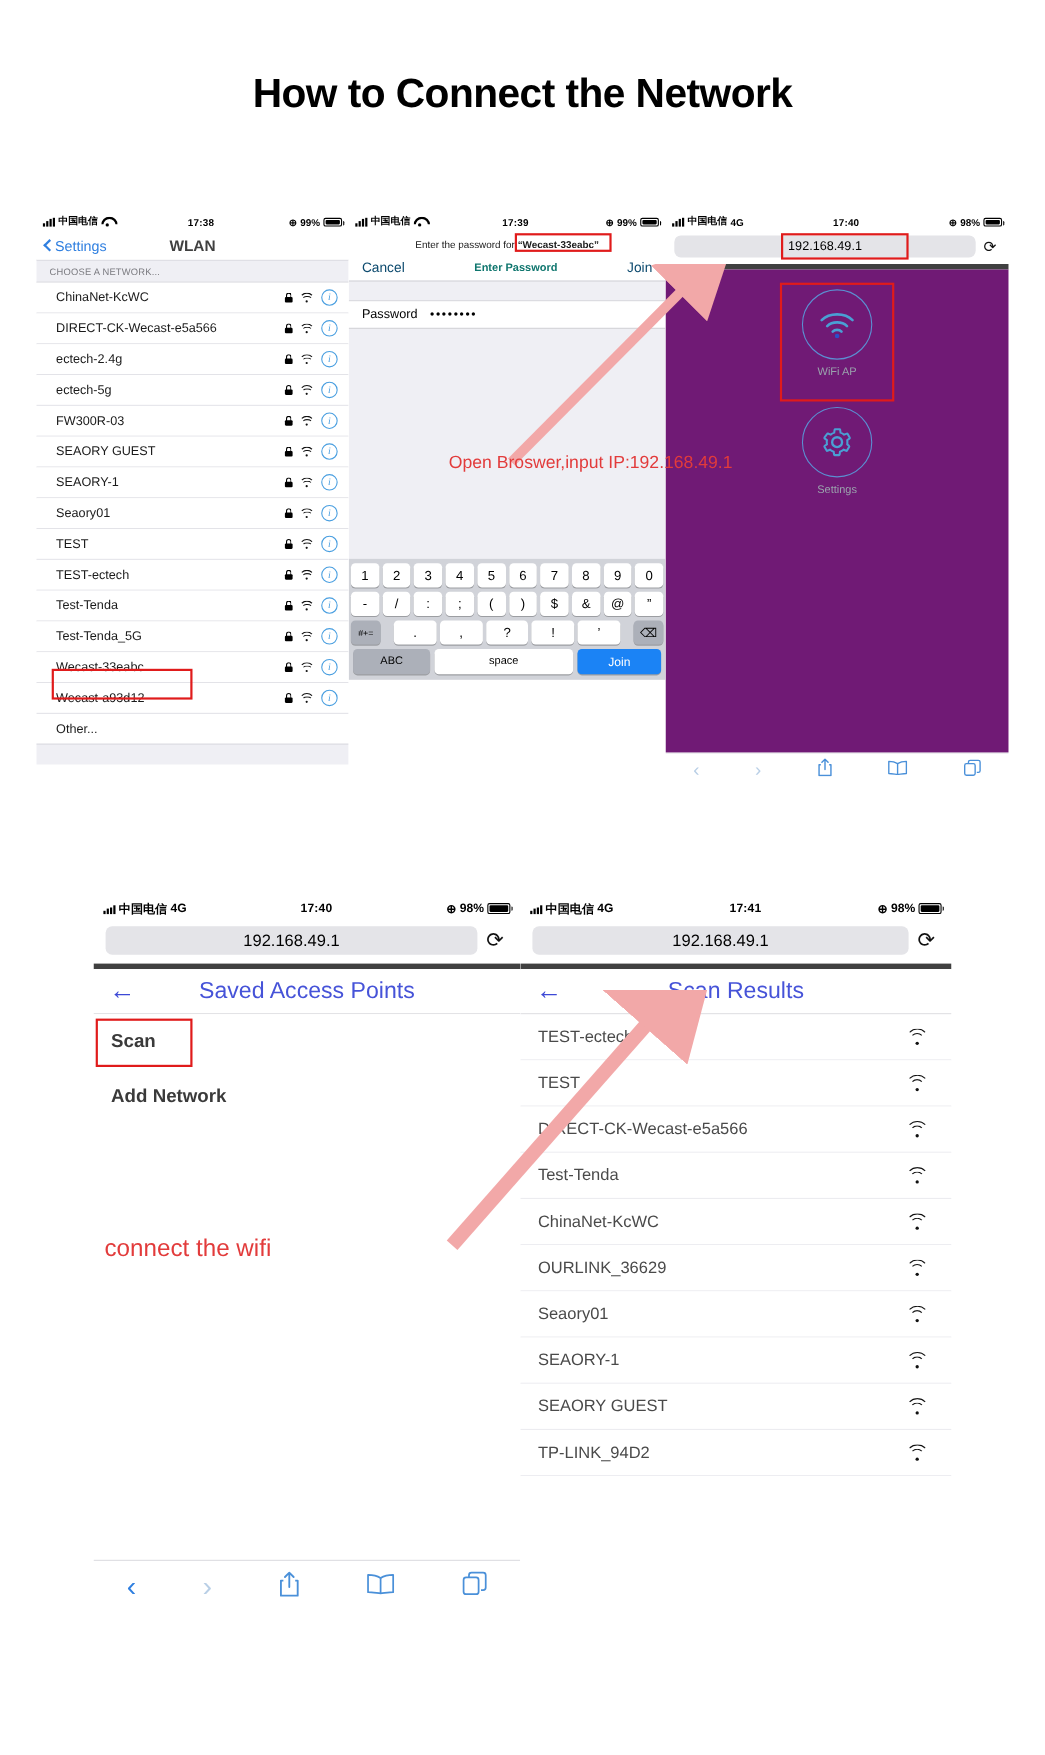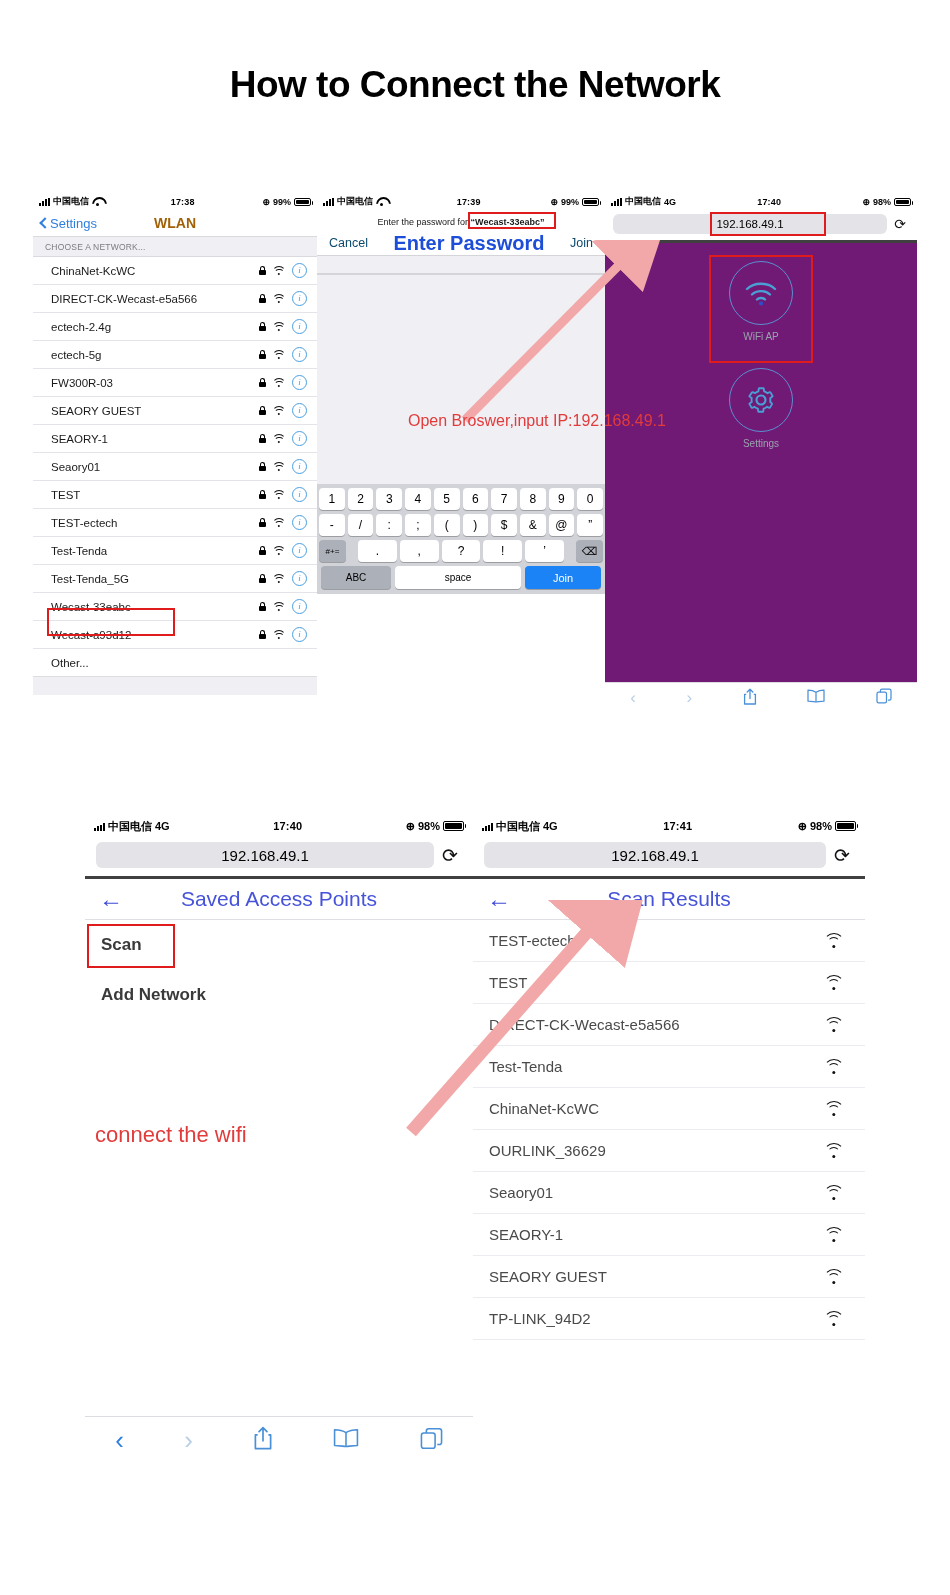--- a/index.html
+++ b/index.html
@@ -90,21 +90,21 @@
     background:#fff; position:relative;
   }
   .nav-back {
     color:#2f7fe0; font-size:13px; display:flex;align-items:center;gap:1px;
   }
   .chev-left {
     display:inline-block;width:6px;height:6px;border-left:2px solid #2f7fe0;border-bottom:2px solid #2f7fe0;
     transform:rotate(45deg);
   }
   .nav-title-wlan {
-    position:absolute;left:0;right:0;text-align:center;font-size:14px;font-weight:700;color:#a16207;
+    position:absolute;left:0;right:0;text-align:center;font-size:14px;font-weight:700;color:#404040;
   }
   .section-hdr {
     background:#efeff4; color:#7b7b80; font-size:8.5px; padding:5px 12px 4px 12px;
     letter-spacing:0.2px; border-top:1px solid #d9d9de; border-bottom:1px solid #d9d9de;
   }
   .wifi-row {
     display:flex; align-items:center; height:27px; padding:0 10px 0 18px;
     border-bottom:1px solid #e3e3e8; font-size:11.5px; color:#1a1a1a;
     background:#fff; position:relative;
   }
@@ -142,21 +142,21 @@
 
   
   .pw-prompt {
     text-align:center;font-size:9px;color:#1a1a1a;padding:7px 0 4px 0;background:#fff;position:relative;
   }
   .pw-prompt b{font-weight:700;}
   .pw-nav {
     display:flex;align-items:center;justify-content:space-between;padding:0 12px;height:24px;background:#fff;
   }
   .pw-nav .link{color:#0c4a6e;font-size:12.5px;}
-  .pw-nav .ttl{font-size:20px;font-weight:700;color:#1d4ed8;}
+  .pw-nav .ttl{font-size:10px;font-weight:700;color:#0f766e;}
   .pw-gap{height:17px;background:#efeff4;border-top:1px solid #d4d4d9;border-bottom:1px solid #d4d4d9;}
   .pw-field{display:flex;align-items:center;height:24px;background:#fff;padding:0 12px;font-size:11.5px;}
   .pw-field .lbl{width:62px;color:#000;}
   .pw-field .dots{letter-spacing:1.5px;font-size:11px;color:#000;}
   .pw-body{background:#efeff4;border-top:1px solid #d4d4d9;}
 
   
   .kb { background:#d1d3d9; padding:4px 2px 3px 2px; }
   .kb-row{display:flex;justify-content:center;gap:3px;margin-bottom:4px;}
   .key{
@@ -173,21 +173,21 @@
 
   
   .url-bar{
     display:flex;align-items:center;background:#fff;padding:4px 8px 6px 8px;
   }
   .url-pill{
     flex:1;background:#e4e4e8;border-radius:6px;height:20px;display:flex;align-items:center;justify-content:center;
     font-size:11.5px;color:#000;position:relative;
   }
   .reload{width:18px;text-align:center;font-size:14px;color:#111;margin-left:4px;}
-  .br-divider{border-bottom:3px solid #404040;}
+  .br-divider{border-bottom:5px solid #404040;}
 
   .ap-area{background:#701a75;position:relative;}
   .ap-tile{
     display:flex;flex-direction:column;align-items:center;
   }
   .ap-circle{
     width:62px;height:62px;border-radius:50%;border:1.4px solid #5b8fd1;display:flex;align-items:center;justify-content:center;
   }
   .ap-label{font-size:10px;color:#9aa3ad;margin-top:6px;}
 
@@ -473,20 +473,24 @@
   </div>
 
   <div class="pw-nav">
     <div class="link">Cancel</div>
     <div class="ttl">Enter Password</div>
     <div class="link">Join</div>
   </div>
 
   <div class="pw-gap"></div>
 
+  <div class="pw-field">
+    <span class="lbl">Password</span>
+    <span class="dots">••••••••</span>
+  </div>
 
   <div class="pw-body" style="height:209px;"></div>
 
   <div class="kb">
     <div class="kb-row" id="kb-row1">
         <div class="key">1</div>
         <div class="key">2</div>
         <div class="key">3</div>
         <div class="key">4</div>
         <div class="key">5</div>

